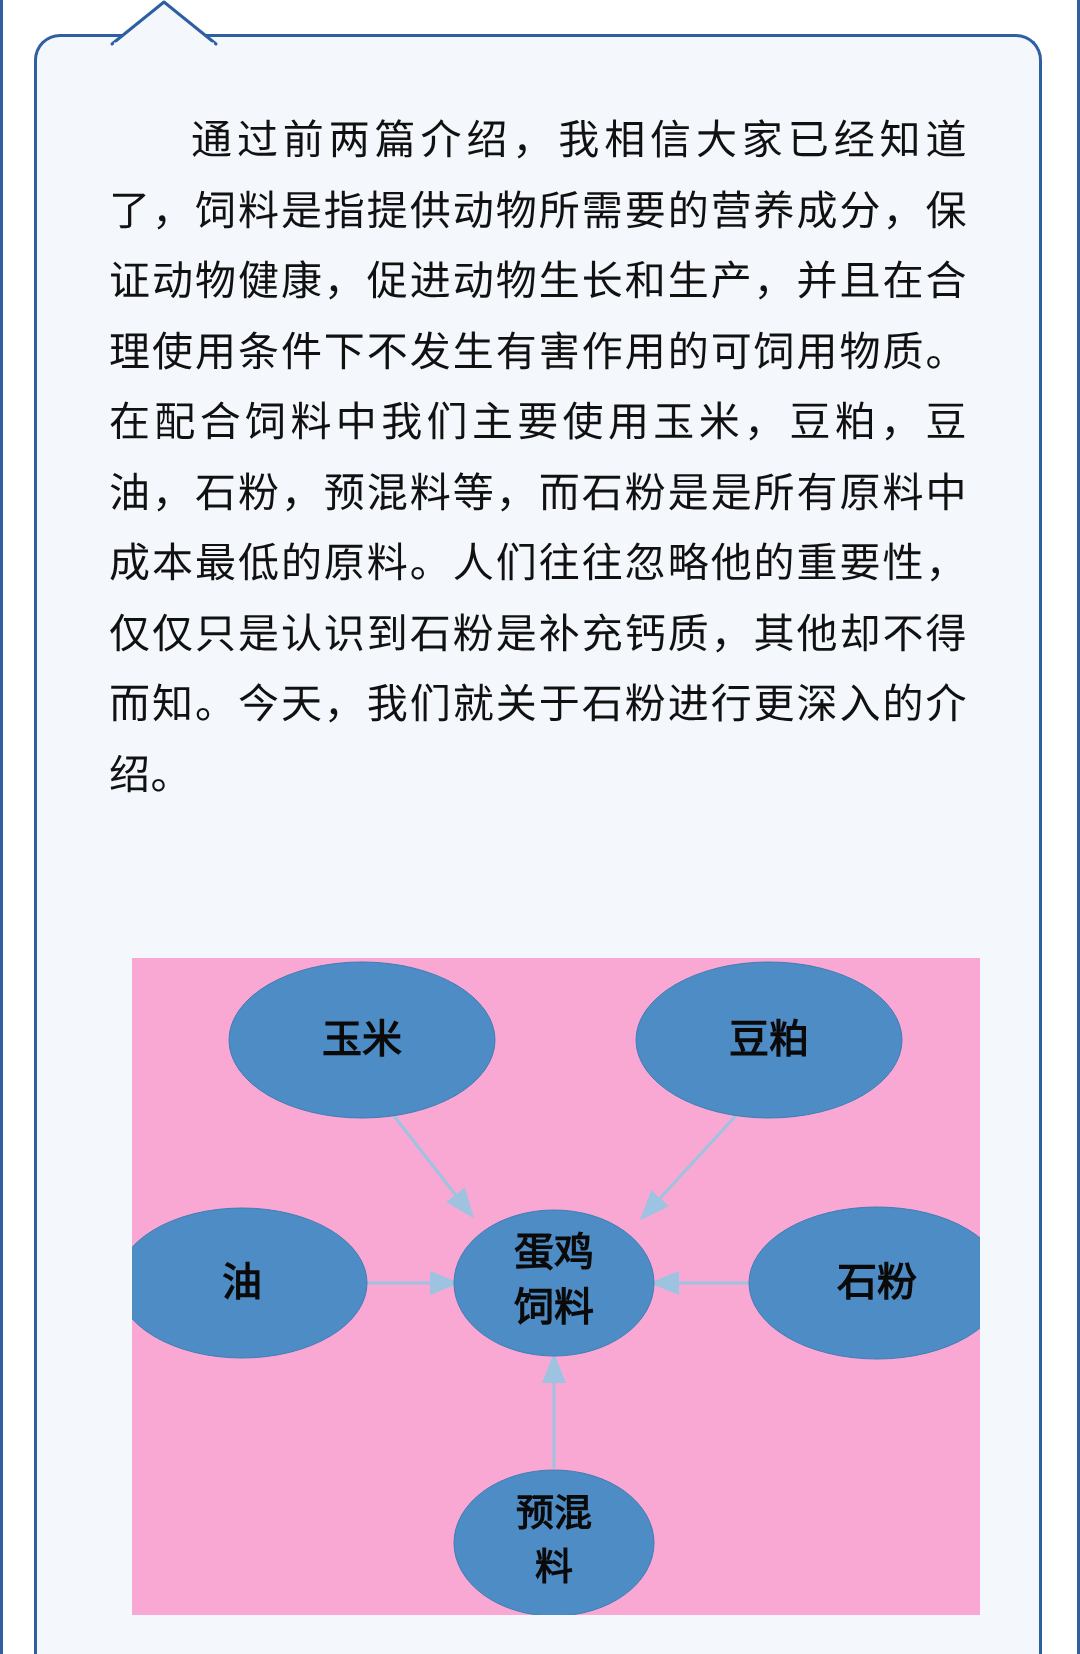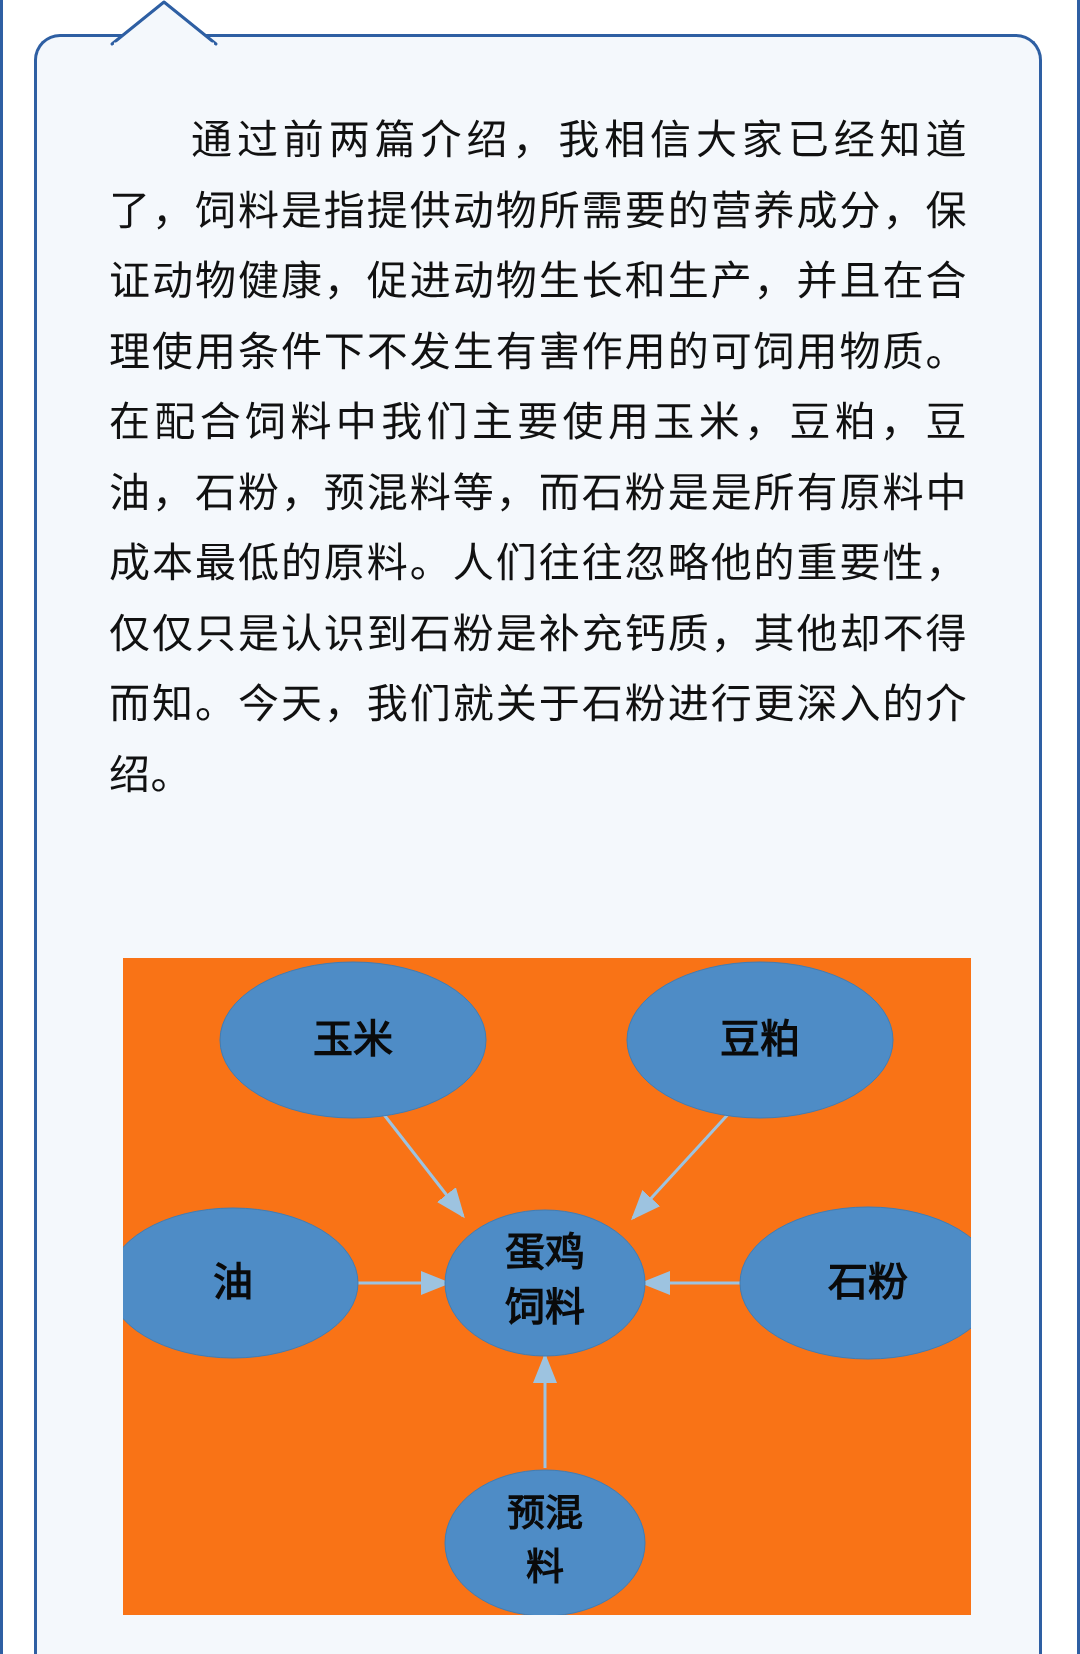--- a/index.html
+++ b/index.html
@@ -68,25 +68,25 @@
     letter-spacing: 0.5px;
     font-family: "Liberation Sans", "DejaVu Sans", sans-serif;
     font-weight: 500;
     margin: 16px;
     white-space: pre-wrap;
   }
 
   
   .diagram-panel {
     position: absolute;
-    left: 86px;
+    left: 95px;
     top: 921px;
     width: 848px;
     height: 657px;
-    background: #f97316;
+    background: #f9a8d4;
   }
   .diagram-svg {
     display: block;
     width: 848px;
     height: 657px;
   }
   .node-ellipse {
     fill: #4e8cc6;
     stroke: #3f7db6;
     stroke-width: 1;

